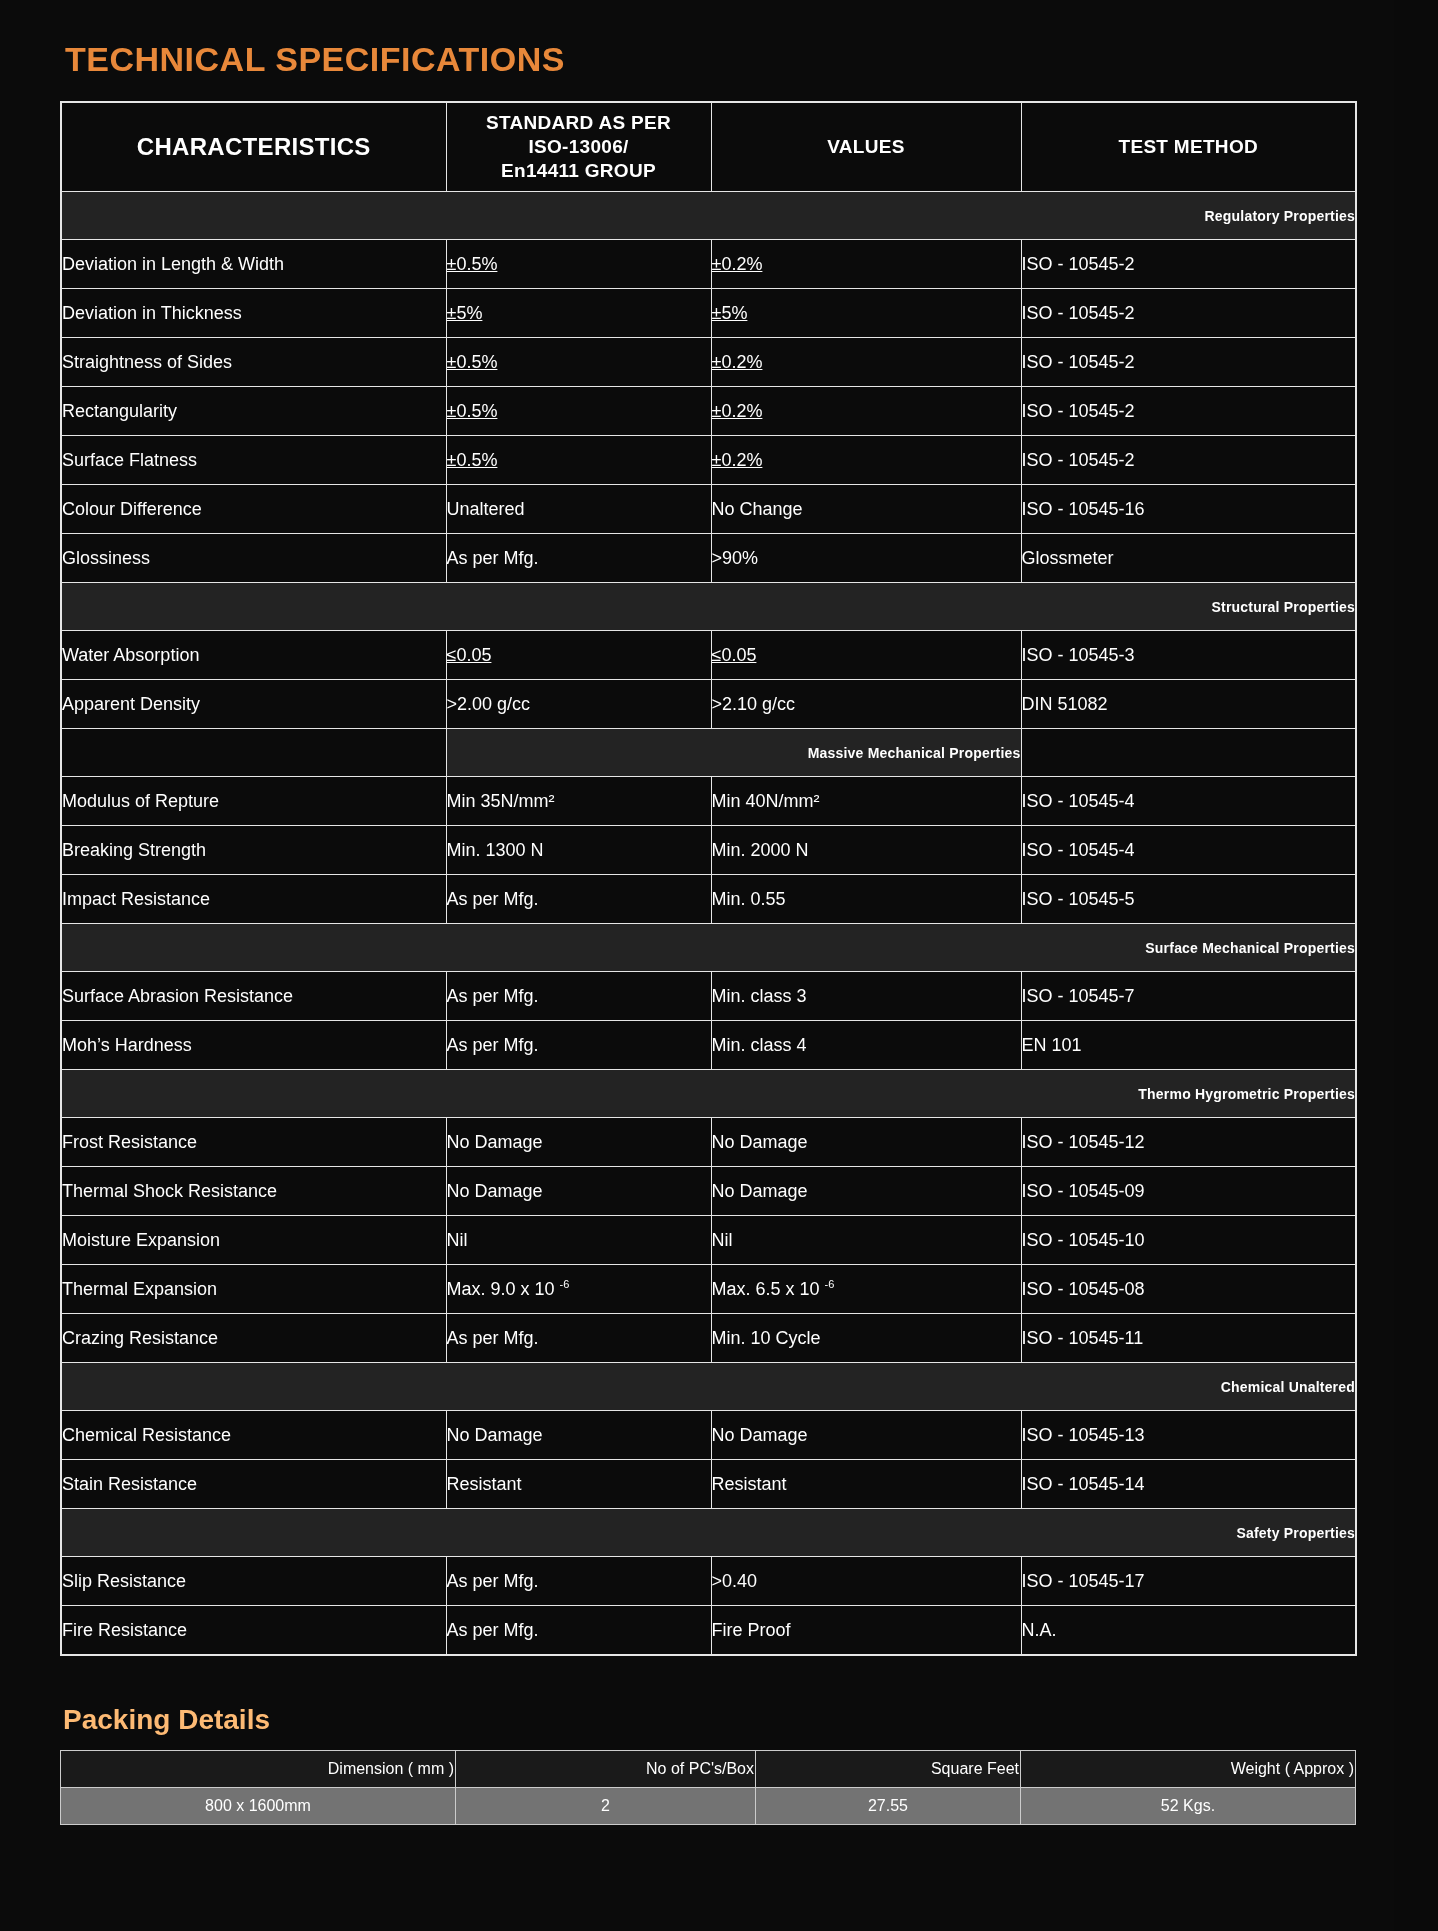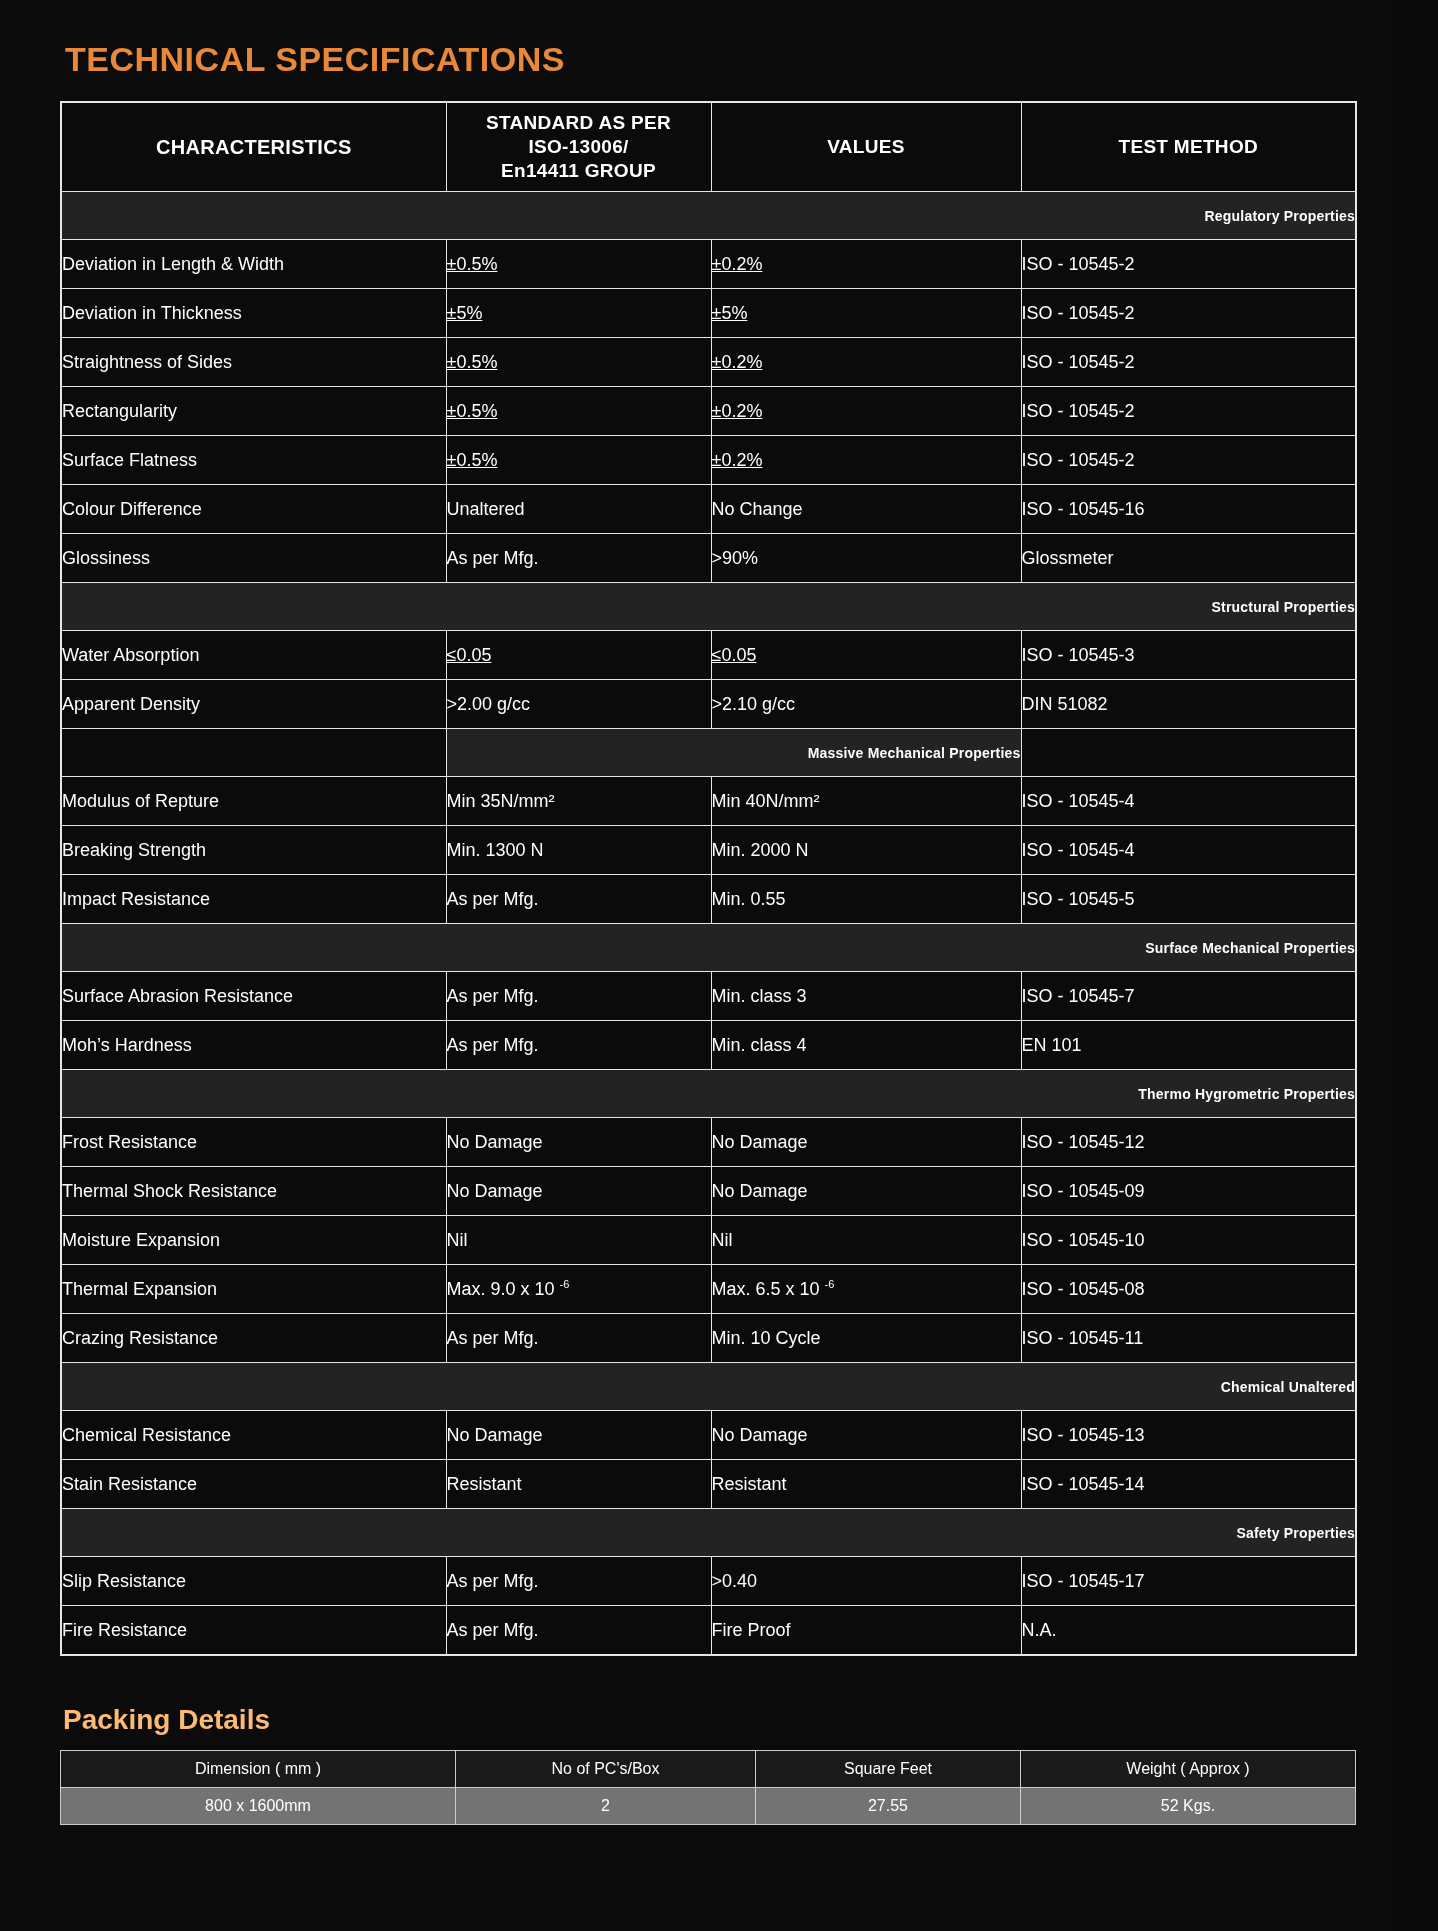--- a/index.html
+++ b/index.html
@@ -49,21 +49,21 @@
   table.spec thead th {
     height: 88px;
     font-size: 19px;
     font-weight: bold;
     text-align: center;
     letter-spacing: 0.3px;
     line-height: 1.25;
     margin-left: 16px;
   }
   table.spec thead th.first {
-    font-size: 20px;
+    font-size: 24px;
   }
   tr.section td {
     background: #232323;
     border-left: 1px solid #3b82f6;
     border-right: 1px solid #e6e6e6;
     text-align: right;
     font-size: 14px;
     font-weight: bold;
     height: 47px;
     letter-spacing: 0.2px;
@@ -109,20 +109,21 @@
   table.packing th, table.packing td {
     border: 1px solid #cccccc;
     text-align: center;
     font-size: 16px;
     height: 34px;
     background: #737373;
   }
   table.packing th {
     font-weight: normal;
     background: #1a1a1a;
+    text-align: right;
   }
 </style>
 </head>
 <body>
 
 <div class="page">
 
   <div class="title">TECHNICAL SPECIFICATIONS</div>
 
   <table class="spec">

